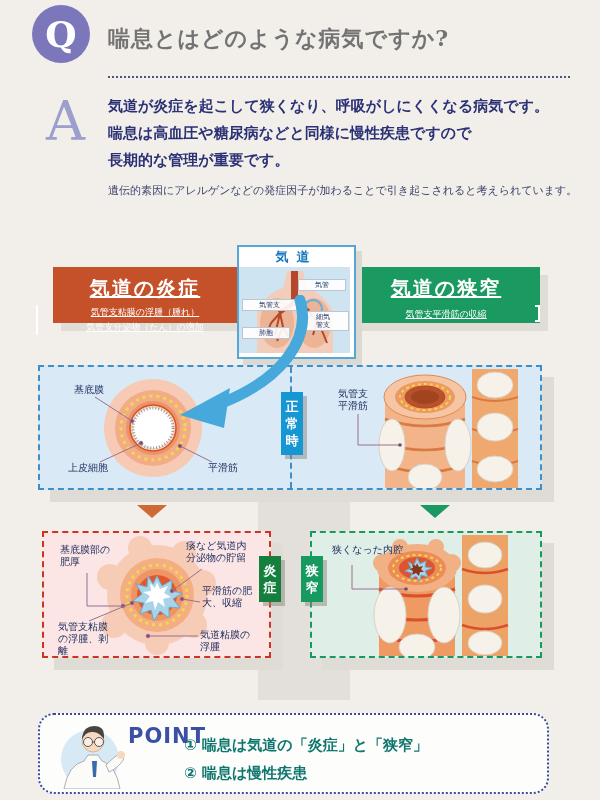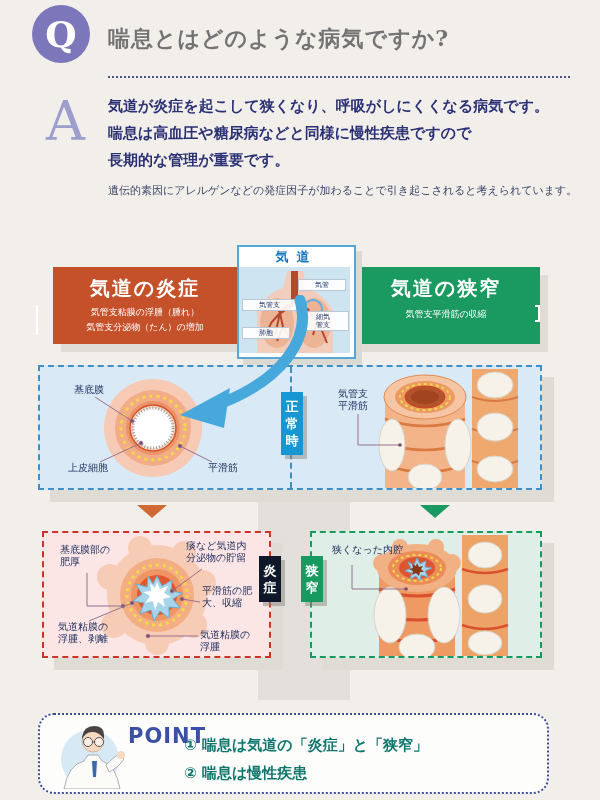--- a/index.html
+++ b/index.html
@@ -12,21 +12,21 @@
     display:flex;align-items:center;justify-content:center;}
   .page-title{left:108px;top:24px;width:470px;color:#737373;font-size:22px;font-weight:bold;
     font-family:"DejaVu Serif","Liberation Serif",serif;letter-spacing:1px;}
   .dotted-divider{left:108px;top:76px;width:462px;border-top:2px dotted #4a5580;height:0;}
   .a-badge{left:46px;top:90px;color:#9c9ecd;font-size:54px;font-family:"DejaVu Serif","Liberation Serif",serif;}
   .answer-text{left:108px;top:93px;width:480px;color:#2b3175;font-size:15px;font-weight:bold;line-height:27px;}
   .note-text{left:108px;top:180px;width:480px;color:#3a4468;font-size:11px;line-height:21px;}
   
   .center-band{left:258px;top:348px;width:92px;height:352px;background:#e3dfda;}
   
-  .hdr{height:77px;color:#fff;text-align:center;box-shadow:8px 8px 0 #e0dcd6;}
+  .hdr{height:56px;color:#fff;text-align:center;box-shadow:8px 8px 0 #e0dcd6;text-decoration:underline;}
   .hdr-red{left:53px;top:267px;width:184px;background:#c5512a;}
   .hdr-green{left:352px;top:267px;width:188px;background:#1a9a60;}
   .hdr-title{font-size:20px;font-weight:bold;margin-top:8px;letter-spacing:2px;}
   .bracket-wrap{display:flex;align-items:stretch;justify-content:center;margin-top:3px;gap:44px;}
   .bracket{width:6px;}
   .bracket.l{border:2px solid #fff;border-right:none;}
   .bracket.r{border:2px solid #fff;border-left:none;}
   .hdr-sub{font-size:9px;line-height:13px;padding:1px 4px;white-space:nowrap;}
   
   .lung-box{left:237px;top:245px;width:115px;height:110px;background:#fff;border:2px solid #56a7d6;box-shadow:6px 6px 0 #dcd8d2;}
@@ -38,21 +38,21 @@
   .nbox{left:38px;top:365px;width:500px;height:121px;background:#d9eaf6;border:2px dashed #3e8fc7;box-shadow:12px 12px 0 #dfdbd5;}
   .nbox-divider{position:absolute;left:250px;top:0;height:121px;width:0;border-left:2px dashed #3e8fc7;}
   .pbox{left:42px;top:531px;width:225px;height:123px;background:#fbe5e5;border:2px dashed #cb3425;box-shadow:12px 12px 0 #dfdbd5;}
   .gbox{left:310px;top:531px;width:228px;height:123px;background:#dfeee7;border:2px dashed #18995f;box-shadow:12px 12px 0 #dfdbd5;}
   .diag-label{position:absolute;color:#203060;font-size:10px;line-height:12px;word-break:break-all;}
   
   .vbadge{width:22px;color:#fff;font-size:13px;font-weight:bold;text-align:center;word-break:break-all;
     line-height:17px;padding:6px 0;box-shadow:4px 4px 0 rgba(140,135,128,.5);z-index:30;}
   .vbadge span{display:inline-block;width:14px;}
   .b-normal{left:281px;top:392px;background:#1697d3;}
-  .b-inflamed{left:259px;top:556px;background:#0f172a;}
+  .b-inflamed{left:259px;top:556px;background:#15803d;}
   .b-narrowed{left:301px;top:556px;background:#169a60;}
   
   .tri{width:0;height:0;border-left:15px solid transparent;border-right:15px solid transparent;border-top:13px solid #cf6a35;}
   .tri-l{left:137px;top:505px;}
   .tri-r{left:420px;top:505px;border-top-color:#1a9a62;}
   
   .point-box{left:38px;top:713px;width:507px;height:77px;background:#fdfdfb;border:2px dotted #3c4c9c;border-radius:16px;}
   .z1{z-index:1}.z10{z-index:10}.z20{z-index:20}.z25{z-index:25}
 </style>
 </head>
@@ -199,21 +199,21 @@
           <circle cx="138" cy="66" r="1.8"></circle>
         <polyline points="45,88 88,70" fill="none"></polyline>
           <circle cx="88" cy="70" r="1.8"></circle>
         <polyline points="154,103 104,103" fill="none"></polyline>
           <circle cx="104" cy="103" r="1.8"></circle>
       </g>
     </svg>
     <div class="diag-label" style="left:16px;top:11px;width:52px;">基底膜部の肥厚</div>
     <div class="diag-label" style="left:142px;top:7px;width:64px;">痰など気道内分泌物の貯留</div>
     <div class="diag-label" style="left:158px;top:52px;width:52px;">平滑筋の肥大、収縮</div>
-    <div class="diag-label" style="left:14px;top:88px;width:52px;">気道粘膜の浮腫、剥離</div>
+    <div class="diag-label" style="left:14px;top:88px;width:52px;">気管支粘膜の浮腫、剥離</div>
     <div class="diag-label" style="left:156px;top:96px;width:52px;">気道粘膜の浮腫</div>
   </div>
 
   <div class="abs gbox z10">
     <svg width="228" height="123" viewBox="0 0 228 123" style="position:absolute;left:0;top:0;">
       <rect x="150" y="2" width="46" height="121" fill="#eda266"></rect>
       <path d="M150,36 q23,8 46,0 M150,92 q23,8 46,0" stroke="#d9502e" stroke-width="2.5" fill="none"></path>
       <ellipse cx="173" cy="22" rx="17" ry="13" fill="#f6f2ea" stroke="#d8d2c6"></ellipse>
       <ellipse cx="173" cy="66" rx="17" ry="14" fill="#f6f2ea" stroke="#d8d2c6"></ellipse>
       <ellipse cx="173" cy="110" rx="17" ry="12" fill="#f6f2ea" stroke="#d8d2c6"></ellipse>

